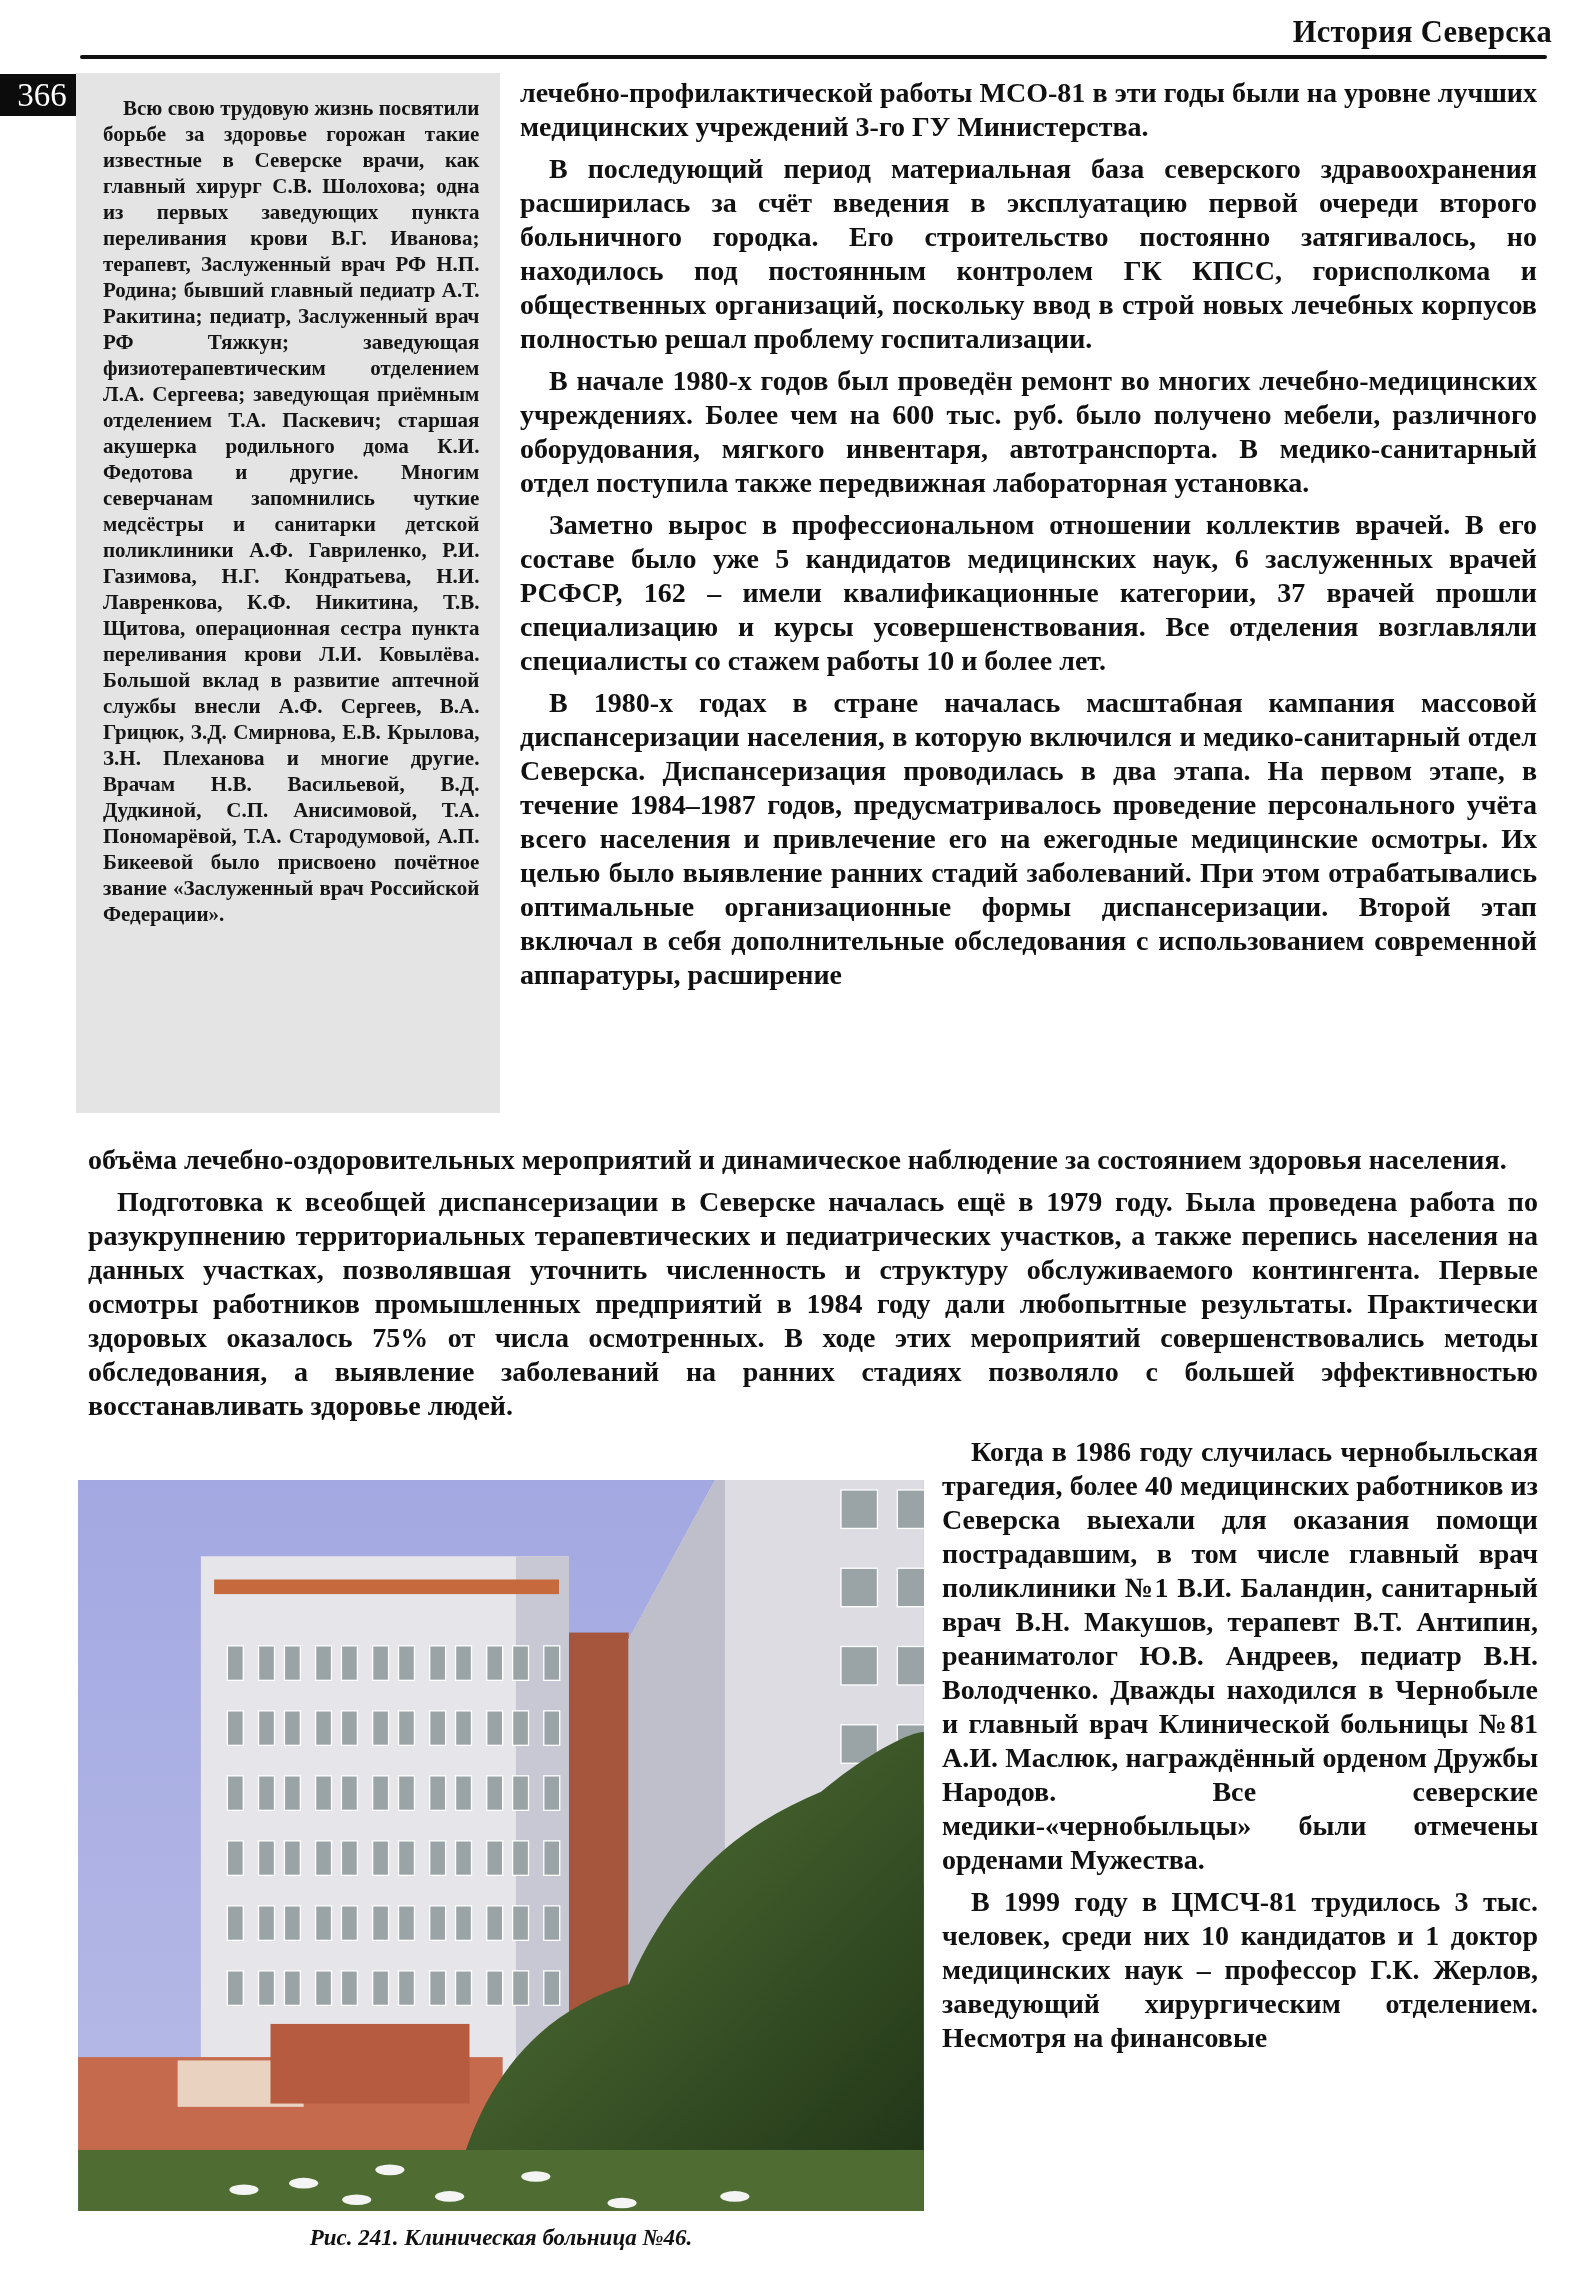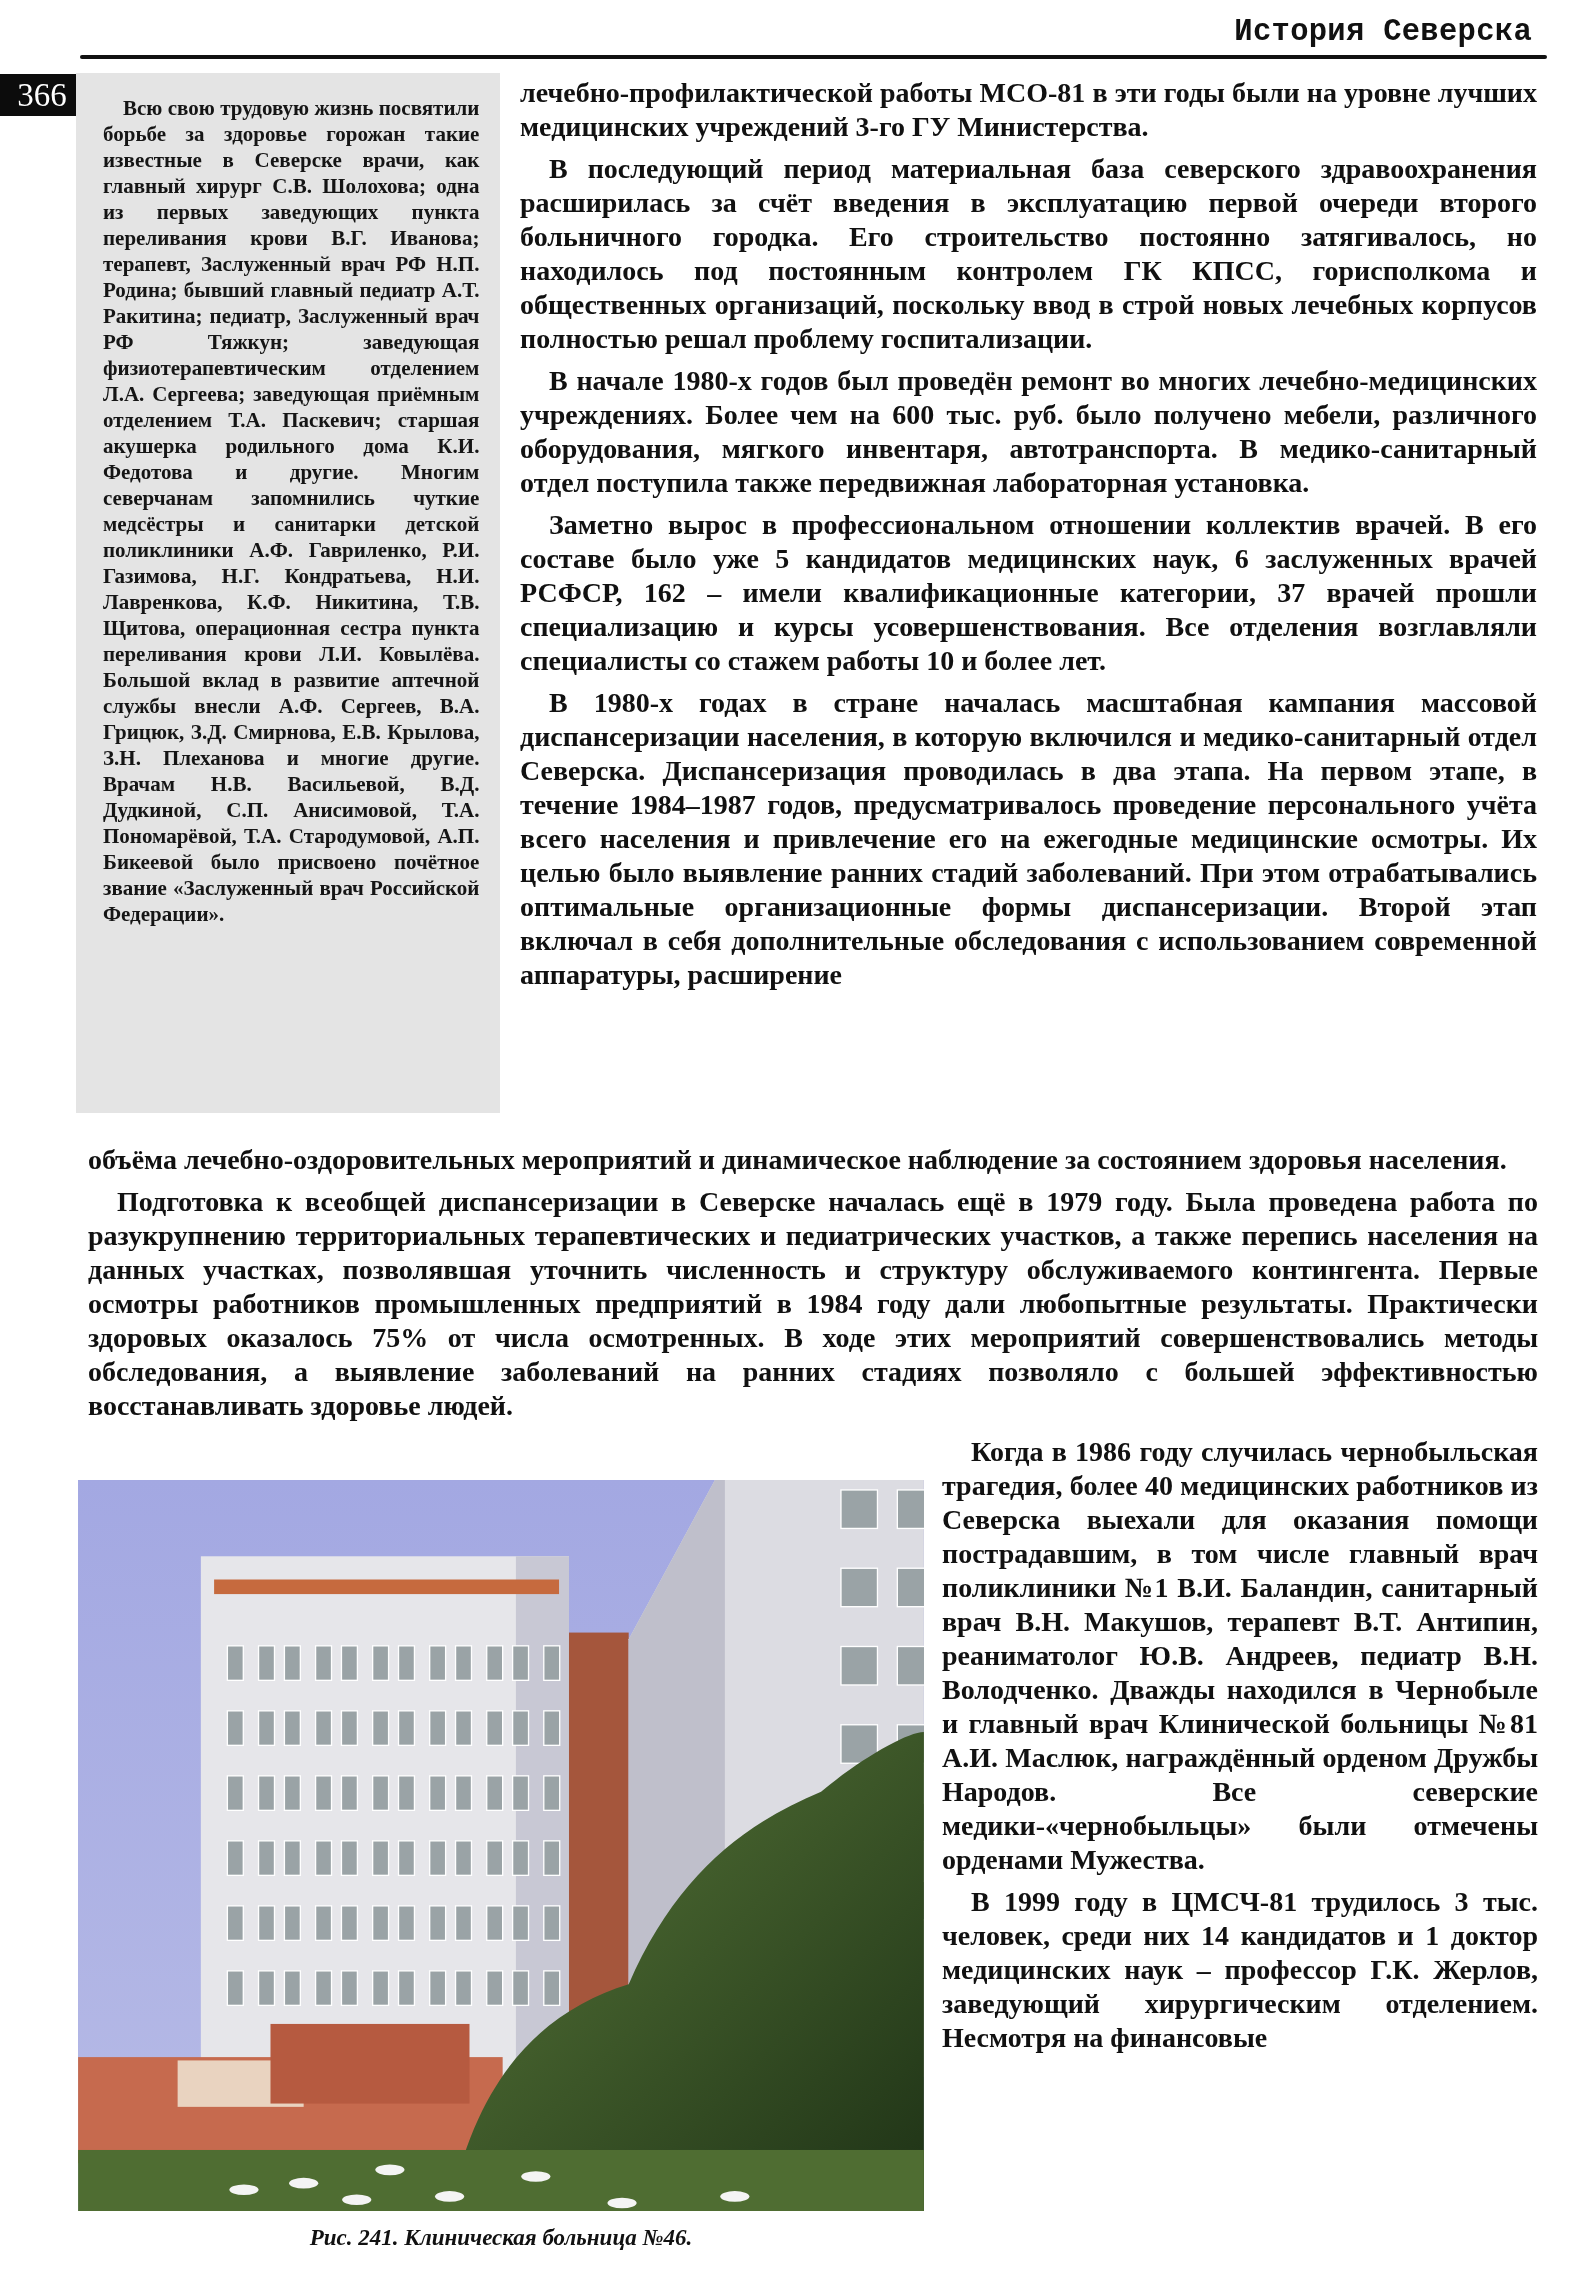--- a/index.html
+++ b/index.html
@@ -1,19 +1,19 @@
 <!DOCTYPE html>
 <html style="font-size:10.6px"><head>
 <meta charset="utf-8">
 <style>
   html, body { margin:0; padding:0; background:#ffffff; }
   body { width:1592px; height:2295px; position:relative; overflow:hidden;
          font-family:"DejaVu Serif", serif; color:#111; }
-  .header-title { position:absolute; right:60px; top:14.6px; font-size:30.5px; font-weight:bold;
-         font-family:Liberation Mono, monospace; letter-spacing:0.3px; }
+  .header-title { position:absolute; right:40px; top:14.6px; font-size:30.5px; font-weight:bold;
+         font-family:Liberation Serif, serif; letter-spacing:0.3px; }
   .header-rule { position:absolute; left:80px; right:45px; top:55px; height:4px; background:#111; border-radius:2px; }
   .page-num { position:absolute; left:0; top:74px; width:84px; height:42px; background:#0c0c0c; color:#fff;
          font-family:"Liberation Serif", serif; font-size:33px; line-height:42px; text-align:center; }
   .sidebar { position:absolute; left:76px; top:73px; width:424px; height:1040px; background:#e4e4e4; box-sizing:border-box;
          padding:20px 18.6px 0 25px; }
   .sidebar p { margin:2px; font-family:"Liberation Serif", serif; font-size:21px; line-height:26px;
          text-align:justify; text-indent:20px; font-weight:bold; color:#151515; hyphens:manual; }
   .col { position:absolute; font-family:"Liberation Serif", serif; font-weight:bold; font-size:28px; line-height:34px; color:#111; }
   .col p { margin:8px; text-align:justify; text-indent:29px; }
   .col p.noindent { text-indent:0; }
@@ -174,15 +174,15 @@
         <ellipse cx="990" cy="1080" rx="22" ry="8"></ellipse>
         <ellipse cx="250" cy="1070" rx="22" ry="8"></ellipse>
         <ellipse cx="420" cy="1085" rx="22" ry="8"></ellipse>
       </g>
   </svg>
 </figure>
 <div class="caption">Рис. 241. Клиническая больница №46.</div>
 
 <section class="col right-col">
   <p>Когда в 1986 году случилась чернобыльская трагедия, более 40 медицинских работников из Северска выехали для оказания помощи пострадавшим, в том числе главный врач поликлиники №1 В.И. Баландин, санитарный врач В.Н. Макушов, терапевт В.Т. Антипин, реаниматолог Ю.В. Андреев, педиатр В.Н. Володченко. Дважды находился в Чернобыле и главный врач Клинической больницы №81 А.И. Маслюк, награждённый орденом Дружбы Народов. Все северские медики-«чернобыльцы» были отмечены орденами Мужества.</p>
-  <p>В 1999 году в ЦМСЧ-81 трудилось 3 тыс. человек, среди них 14 кандидатов и 1 доктор медицинских наук – профессор Г.К. Жерлов, заведующий хирургическим отделением. Несмотря на финансовые</p>
+  <p>В 1999 году в ЦМСЧ-81 трудилось 3 тыс. человек, среди них 10 кандидатов и 1 доктор медицинских наук – профессор Г.К. Жерлов, заведующий хирургическим отделением. Несмотря на финансовые</p>
 </section>
 
 
 </body></html>

